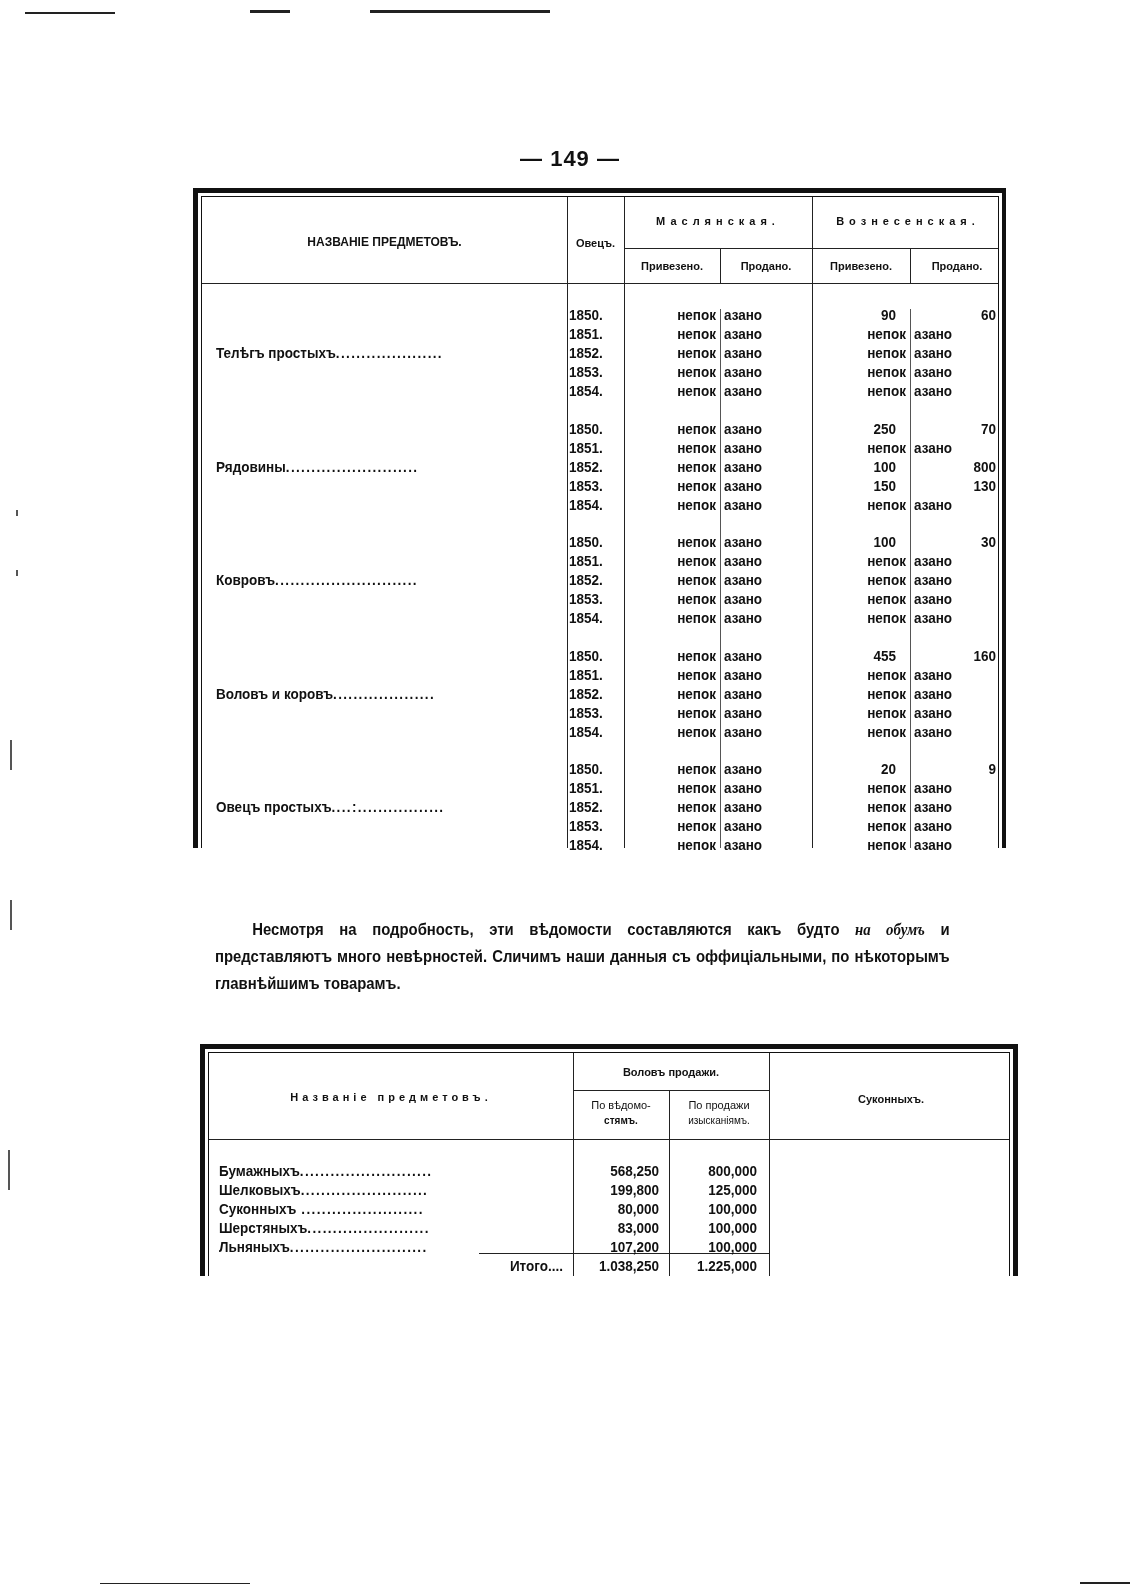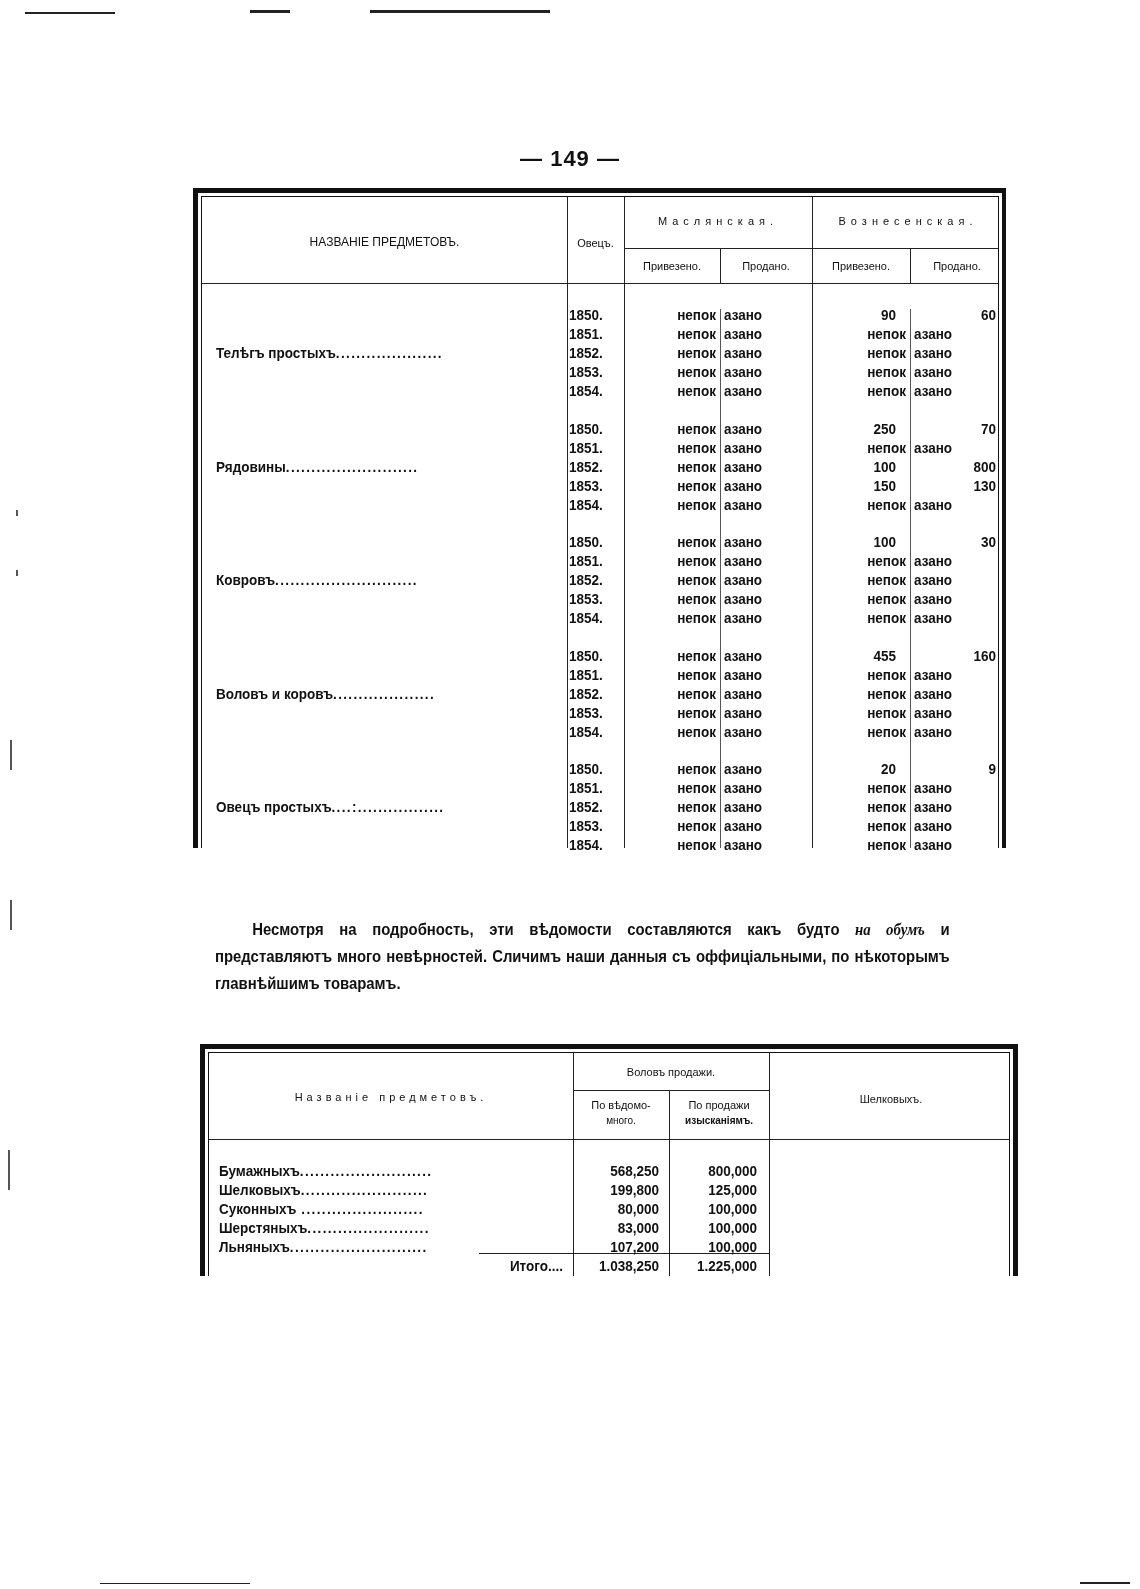--- a/index.html
+++ b/index.html
@@ -22,21 +22,21 @@
     box-sizing: border-box;
   }
   .t1-inner {
     position: absolute; left: 3px; top: 3px; right: 3px; bottom: 0;
     border-top: 1px solid #111; border-left: 1px solid #111; border-right: 1px solid #111;
   }
   .vline { position: absolute; width: 1px; background: #222; }
   .hline { position: absolute; height: 1px; background: #222; }
   .hd {
     position: absolute; font-family: "Liberation Sans", "DejaVu Sans", sans-serif;
-    font-weight: normal; text-align: center; white-space: nowrap;
+    font-weight: bold; text-align: center; white-space: nowrap;
   }
   .hd-main { font-size: 12px; }
   .hd-spaced { font-size: 11px; letter-spacing: 5px; }
   .hd-sub { font-size: 11px; }
   .cell {
     position: absolute; font-family: "Liberation Sans", "DejaVu Sans", sans-serif;
     font-weight: bold; font-size: 15px; line-height: 19px; white-space: nowrap;
     transform: scaleX(0.9); transform-origin: left center;
   }
   .num-r { text-align: right; transform-origin: right center; }
@@ -246,24 +246,24 @@
     <div class="hline" style="left:0;right:0;top:86px;"></div>
     <div class="hline" style="left:364px;width:196px;top:37px;"></div>
     <div class="vline" style="left:364px;top:0;bottom:0;"></div>
     <div class="vline" style="left:460px;top:37px;bottom:0;"></div>
     <div class="vline" style="left:560px;top:0;bottom:0;"></div>
     <div class="hline" style="left:270px;width:290px;top:200px;"></div>
 
     <div class="hd hd-spaced" style="left:0;width:364px;top:38px;letter-spacing:4px;">Названіе предметовъ.</div>
     <div class="hd hd-sub" style="left:364px;width:196px;top:13px;">Воловъ продажи.</div>
     <div class="hd hd-sub" style="left:364px;width:96px;top:46px;font-weight:normal;">По вѣдомо-</div>
-    <div class="hd hd-sub" style="left:364px;width:96px;top:62px;font-size:10px;">много.</div>
+    <div class="hd hd-sub" style="left:364px;width:96px;top:62px;font-size:10px;">стямъ.</div>
     <div class="hd hd-sub" style="left:460px;width:100px;top:46px;font-weight:normal;">По продажи</div>
-    <div class="hd hd-sub" style="left:460px;width:100px;top:62px;font-size:10px;font-weight:bold;">изысканіямъ.</div>
-    <div class="hd hd-sub" style="left:560px;width:244px;top:40px;">Шелковыхъ.</div>
+    <div class="hd hd-sub" style="left:460px;width:100px;top:62px;font-size:10px;font-weight:normal;">изысканіямъ.</div>
+    <div class="hd hd-sub" style="left:560px;width:244px;top:40px;">Суконныхъ.</div>
 
     <div id="t2rows">
         <div class="cell item-name" style="left: 10px; top: 108px;"><span>Бумажныхъ</span><span class="dots">..........................</span></div>
         <div class="cell num-r" style="left: 364px; width: 86px; top: 108px;">568,250</div>
         <div class="cell num-r" style="left: 460px; width: 88px; top: 108px;">800,000</div>
         <div class="cell item-name" style="left: 10px; top: 127px;"><span>Шелковыхъ</span><span class="dots">.........................</span></div>
         <div class="cell num-r" style="left: 364px; width: 86px; top: 127px;">199,800</div>
         <div class="cell num-r" style="left: 460px; width: 88px; top: 127px;">125,000</div>
         <div class="cell item-name" style="left: 10px; top: 146px;"><span>Суконныхъ</span><span class="dots"> ........................</span></div>
         <div class="cell num-r" style="left: 364px; width: 86px; top: 146px;">80,000</div>

